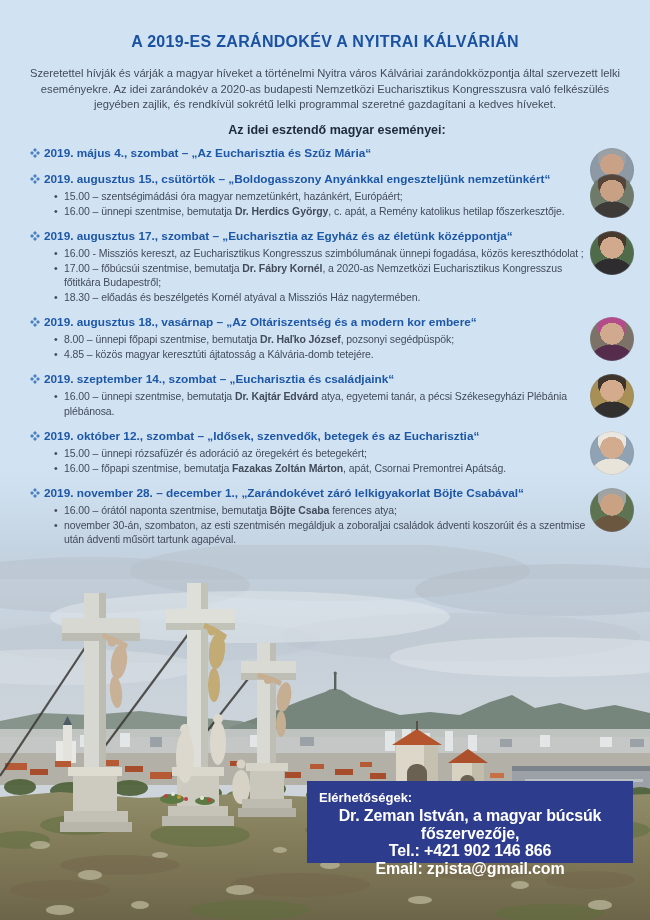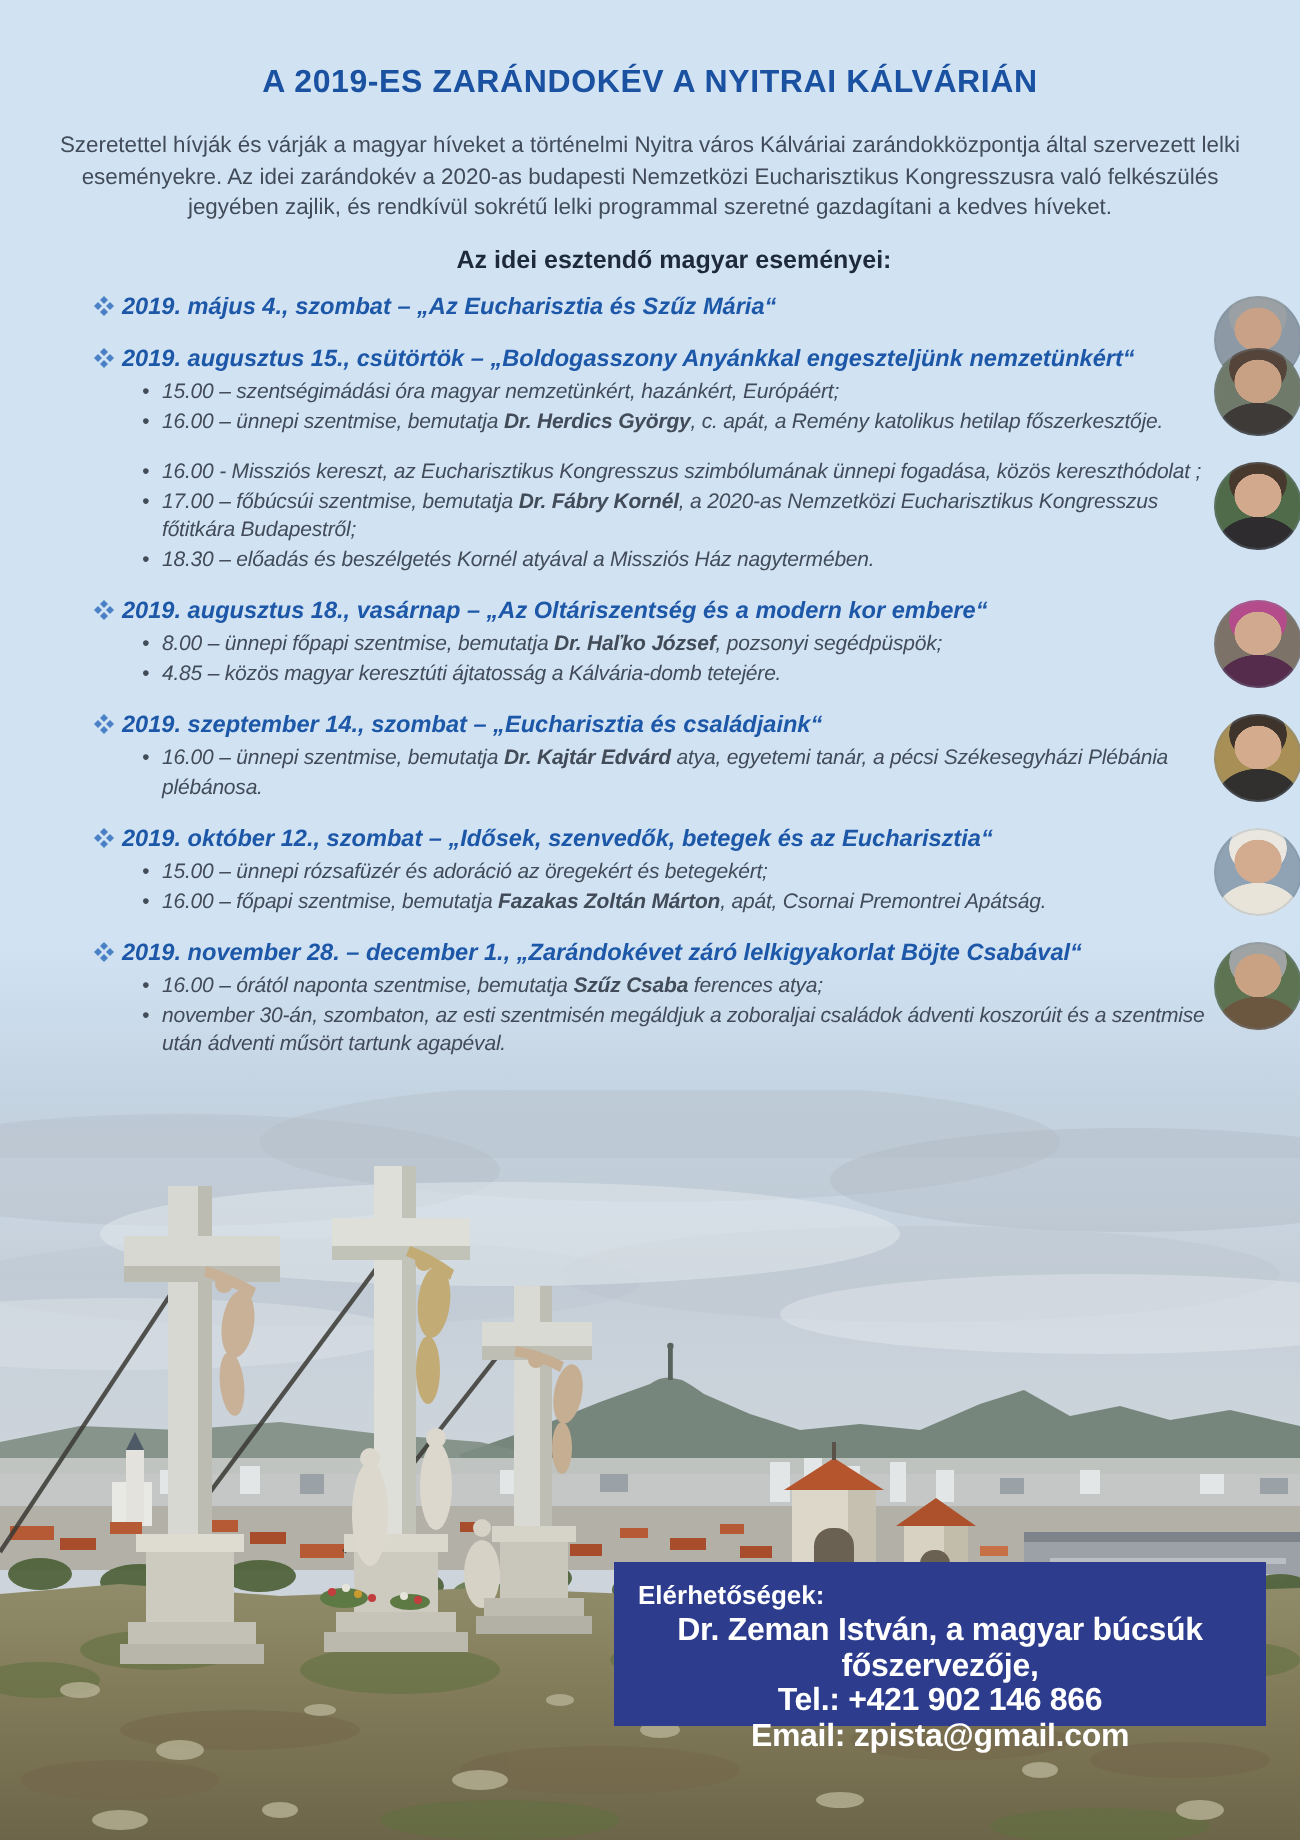--- a/index.html
+++ b/index.html
@@ -18,21 +18,21 @@
   .intro{
     margin:15px auto 0; width:600px; font-size:11.2px; line-height:15.5px;
     color:var(--body_text,#424b58); text-align:center;
   }
   .events-heading{
     margin:10px 0 0; font-size:12.5px; font-weight:bold;
     color:var(--subtitle_dark,#1e2a3c);
     padding-left:24px;
   }
   
-  .events{position:absolute; top:146px; left:47px; width:564px;font-style:italic;}
+  .events{position:absolute; top:146px; left:30px; width:564px;}
   .event{position:relative; margin-bottom:11px;}
   .event-heading{
     font-size:11.8px; font-weight:bold; color:var(--heading_blue,#1d57a8);
     line-height:15px; white-space:nowrap;
   }
   .diamond{display:inline-block; vertical-align:-1px; margin-right:4px; color:var(--accent_diamond,#4a80c4);}
   .event-bullets{
     margin:2px 0 0; padding:0 0 0 24px; list-style:none;
     font-size:10.5px; line-height:14.5px; letter-spacing:-0.1px;
   }
@@ -335,20 +335,25 @@
       </svg><span>2019. augusztus 15., csütörtök – „Boldogasszony Anyánkkal engeszteljünk nemzetünkért“</span>
     </div>
     <ul class="event-bullets">
           <li>15.00 – szentségimádási óra magyar nemzetünkért, hazánkért, Európáért;</li>
           <li>16.00 – ünnepi szentmise, bemutatja <b>Dr. Herdics György</b>, c. apát, a Remény katolikus hetilap főszerkesztője.</li>
         </ul>
     <div class="portrait" style="--bg: #6f7a6b; --hair: #55443a; --skin: #c8a185; --clothes: #3d3a38;"></div>
   </div>
 
   <div class="event">
+    <div class="event-heading">
+      <svg class="diamond" width="10" height="10" viewBox="0 0 10 10">
+        <path fill="currentColor" d="M5 0 L7 2 L5 4 L3 2 Z M5 6 L7 8 L5 10 L3 8 Z M0 5 L2 3 L4 5 L2 7 Z M6 5 L8 3 L10 5 L8 7 Z"></path>
+      </svg><span>2019. augusztus 17., szombat – „Eucharisztia az Egyház és az életünk középpontja“</span>
+    </div>
     <ul class="event-bullets">
           <li>16.00 - Missziós kereszt, az Eucharisztikus Kongresszus szimbólumának ünnepi fogadása, közös kereszthódolat ;</li>
           <li>17.00 – főbúcsúi szentmise, bemutatja <b>Dr. Fábry Kornél</b>, a 2020-as Nemzetközi Eucharisztikus Kongresszus főtitkára Budapestről;</li>
           <li>18.30 – előadás és beszélgetés Kornél atyával a Missziós Ház nagytermében.</li>
         </ul>
     <div class="portrait" style="--bg: #4f6b4a; --hair: #47392e; --skin: #d2a98c; --clothes: #2e2c2e;"></div>
   </div>
 
   <div class="event">
     <div class="event-heading">
@@ -388,21 +393,21 @@
     <div class="portrait" style="--bg: #8fa3b5; --hair: #eae7e0; --skin: #d3ab8e; --clothes: #e8e4da;"></div>
   </div>
 
   <div class="event">
     <div class="event-heading">
       <svg class="diamond" width="10" height="10" viewBox="0 0 10 10">
         <path fill="currentColor" d="M5 0 L7 2 L5 4 L3 2 Z M5 6 L7 8 L5 10 L3 8 Z M0 5 L2 3 L4 5 L2 7 Z M6 5 L8 3 L10 5 L8 7 Z"></path>
       </svg><span>2019. november 28. – december 1., „Zarándokévet záró lelkigyakorlat Böjte Csabával“</span>
     </div>
     <ul class="event-bullets">
-          <li>16.00 – órától naponta szentmise, bemutatja <b>Szűz Csaba</b> ferences atya;</li>
+          <li>16.00 – órától naponta szentmise, bemutatja <b>Böjte Csaba</b> ferences atya;</li>
           <li>november 30-án, szombaton, az esti szentmisén megáldjuk a zoboraljai családok ádventi koszorúit és a szentmise után ádventi műsört tartunk agapéval.</li>
         </ul>
     <div class="portrait" style="--bg: #5d7352; --hair: #9fa3a3; --skin: #c9a183; --clothes: #6b5640;"></div>
   </div>
 </div>
 
   <div class="contact">
     <div class="contact-heading">Elérhetőségek:</div>
     <div class="contact-lines">
         <div>Dr. Zeman István, a magyar búcsúk főszervezője,</div>

